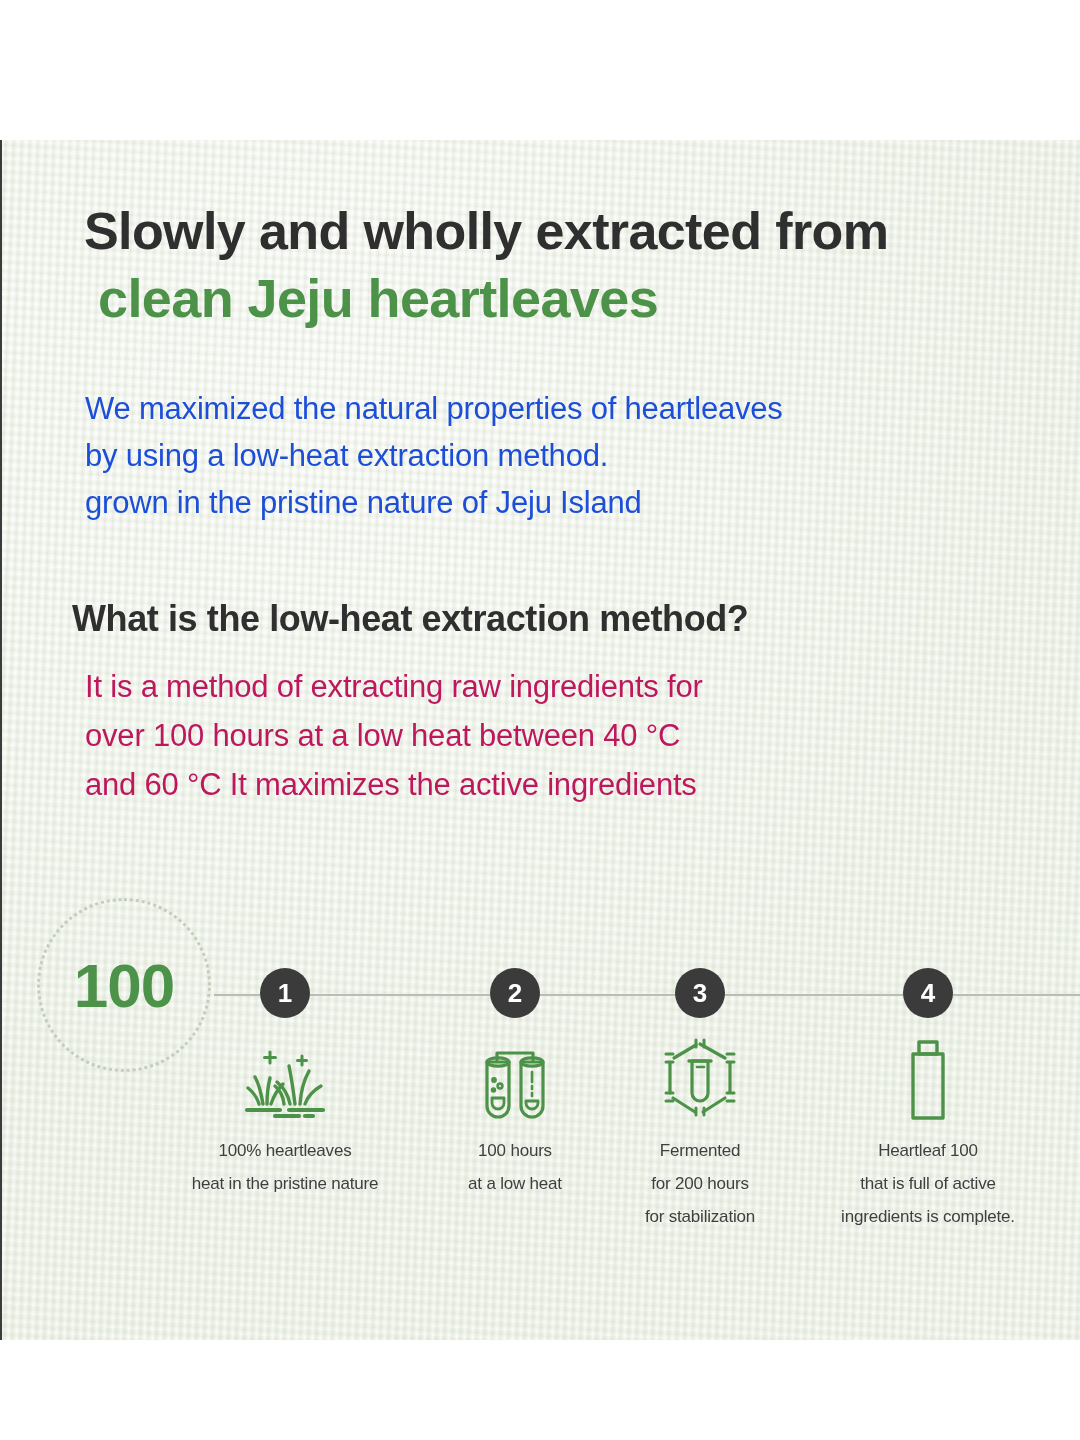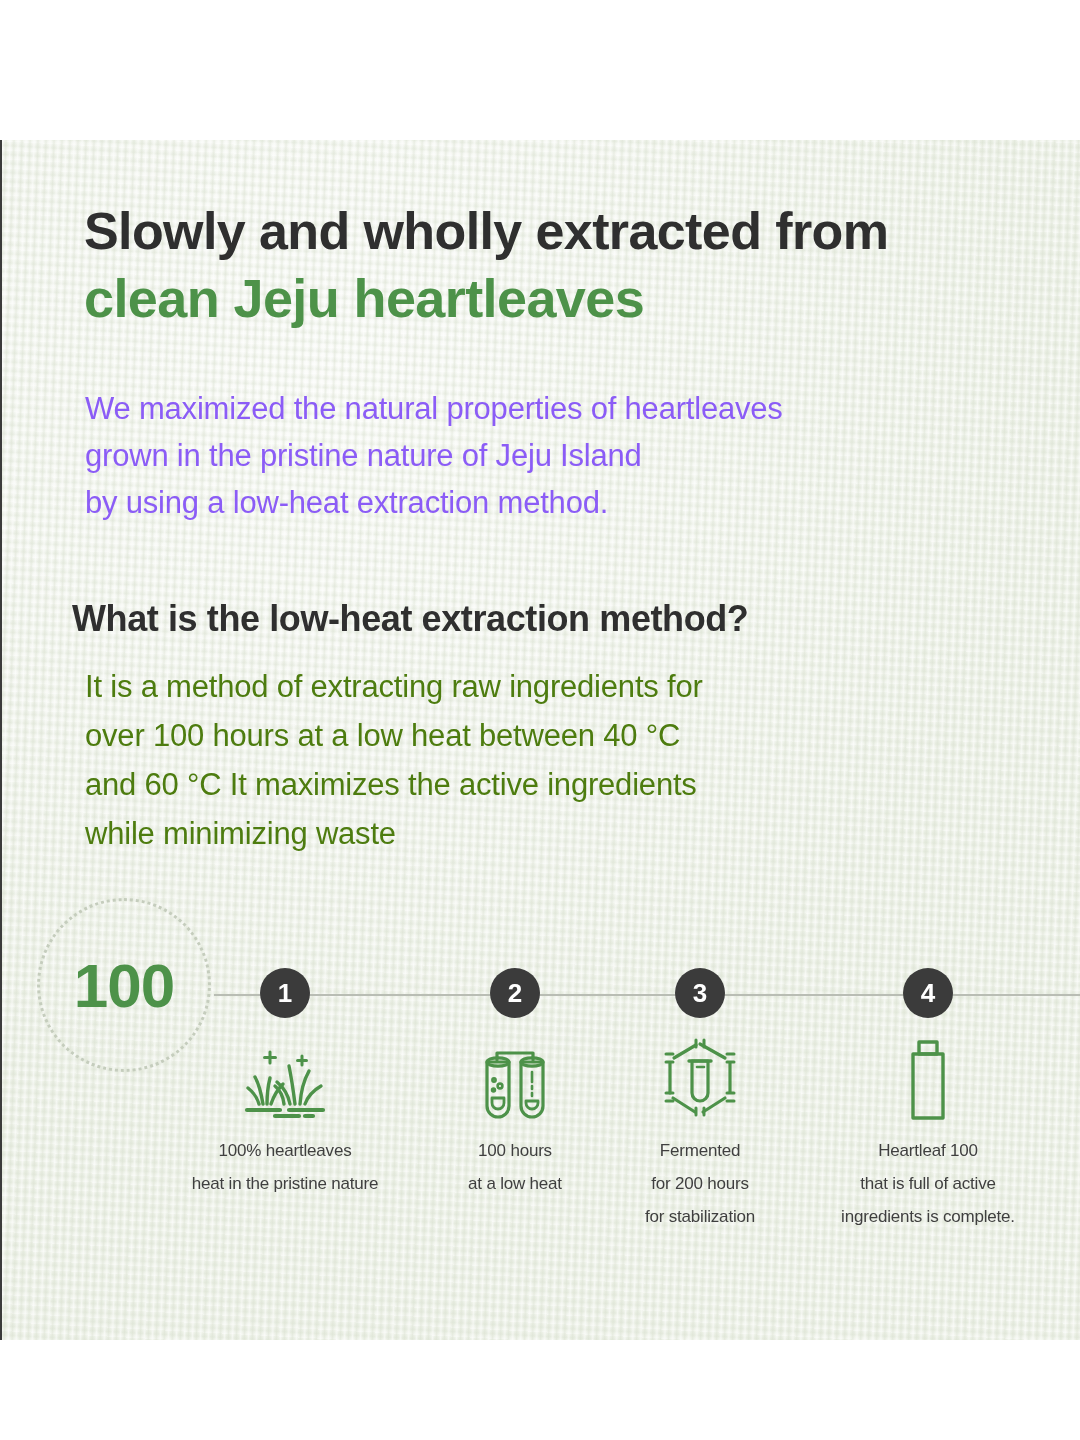--- a/index.html
+++ b/index.html
@@ -71,31 +71,32 @@
     white-space: nowrap;
   }
   .headline-line2 {
     font-size: 54px;
     font-weight: 700;
     color: #4d9249;
     letter-spacing: -0.6px;
     line-height: 1.12;
     margin-top: 8px;
     white-space: nowrap;
+    margin-left: 14px;
   }
 
   
   .intro {
     position: absolute;
     left: 85px;
     top: 245px;
     width: 900px;
     font-size: 31px;
     line-height: 47px;
-    color: #8b5cf6;
+    color: #1d4ed8;
     letter-spacing: -0.2px;
   }
   .intro .ln { display: block; white-space: nowrap; }
 
   
   .q-heading {
     position: absolute;
     left: 72px;
     top: 458px;
     font-size: 36px;
@@ -104,21 +105,21 @@
     letter-spacing: -0.4px;
     white-space: nowrap;
   }
   .q-body {
     position: absolute;
     left: 85px;
     top: 522px;
     width: 930px;
     font-size: 31px;
     line-height: 49px;
-    color: #4d7c0f;
+    color: #be185d;
     letter-spacing: -0.2px;
   }
   .q-body .ln { display: block; white-space: nowrap; }
 
   
   .process {
     position: absolute;
     left: 0;
     top: 740px;
     width: 1080px;
@@ -231,31 +232,30 @@
 
   <div class="content">
 
     <div class="headline">
       <div class="headline-line1">Slowly and wholly extracted from</div>
       <div class="headline-line2">clean Jeju heartleaves</div>
     </div>
 
     <div class="intro">
       <span class="ln">We maximized the natural properties of heartleaves</span>
+      <span class="ln">by using a low-heat extraction method.</span>
       <span class="ln">grown in the pristine nature of Jeju Island</span>
-      <span class="ln">by using a low-heat extraction method.</span>
     </div>
 
     <div class="q-heading">What is the low-heat extraction method?</div>
 
     <div class="q-body">
       <span class="ln">It is a method of extracting raw ingredients for</span>
       <span class="ln">over 100 hours at a low heat between 40 °C</span>
       <span class="ln">and 60 °C It maximizes the active ingredients</span>
-      <span class="ln">while minimizing waste</span>
     </div>
 
     <div class="process">
 
       <div class="dotted-circle"></div>
       <div class="hundred">100</div>
 
       <div class="timeline-line"></div>
 
       <div class="steps">

